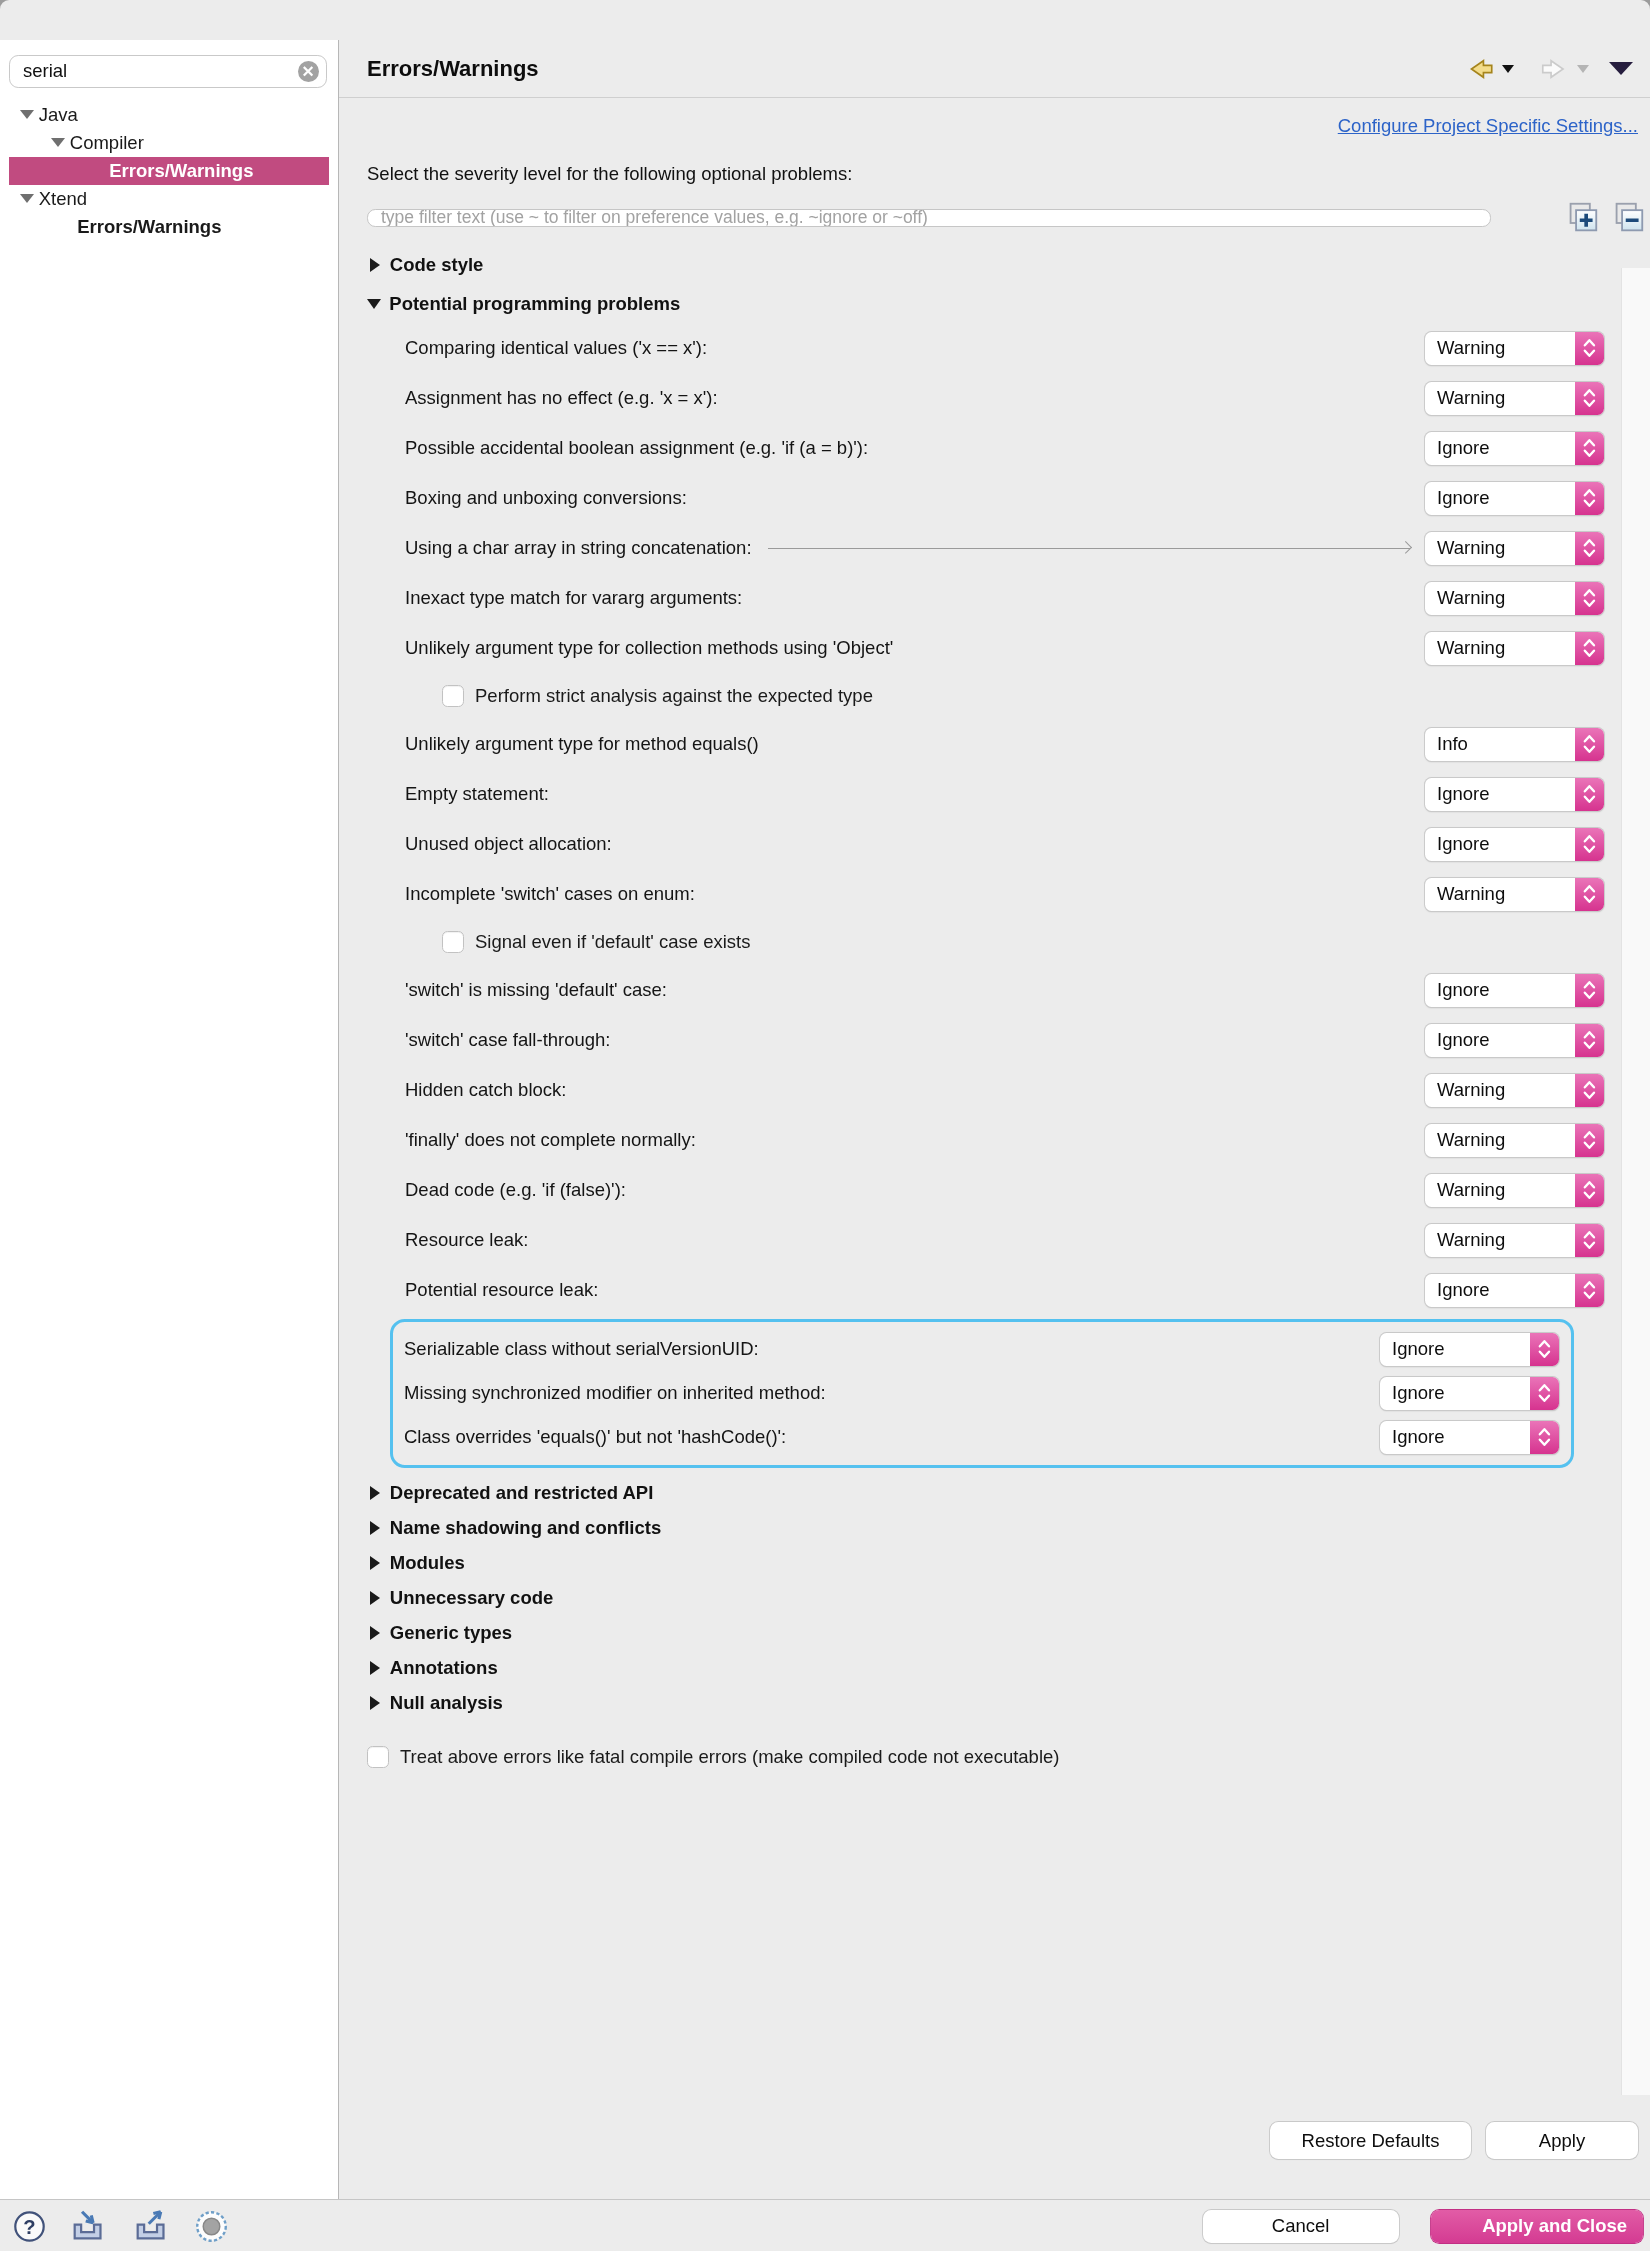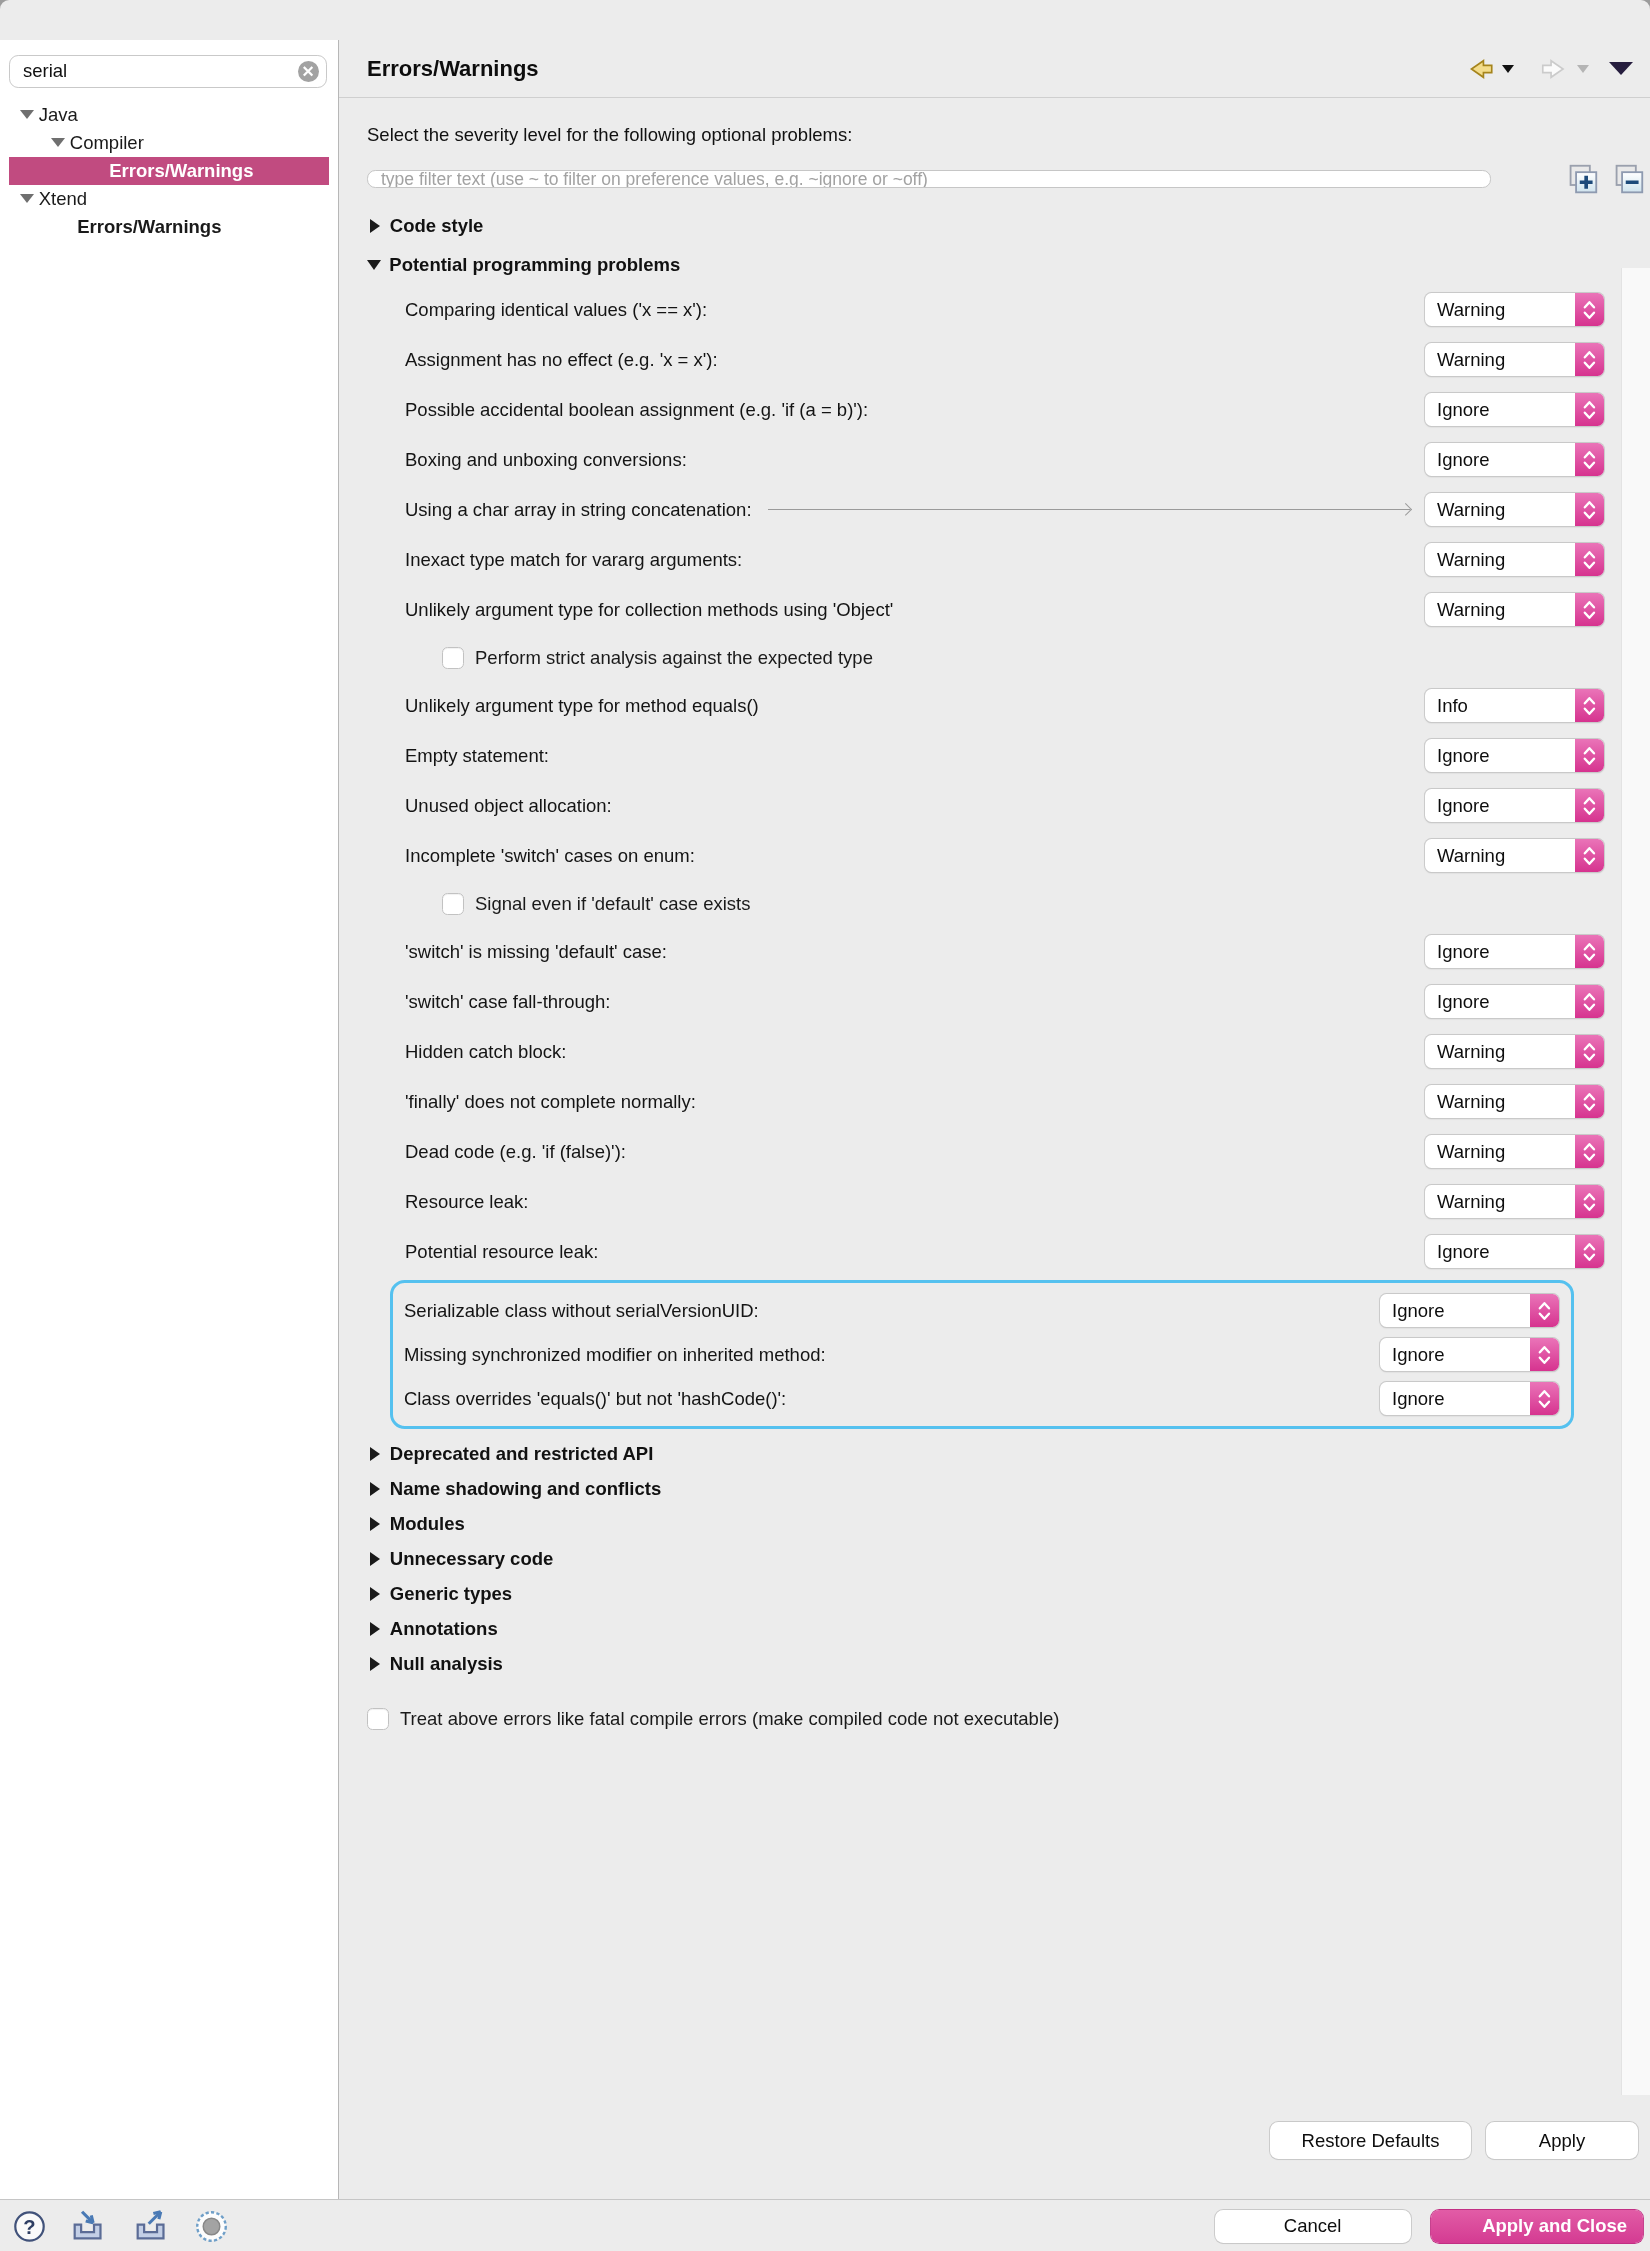--- a/index.html
+++ b/index.html
@@ -85,21 +85,21 @@
        display:flex;align-items:center;justify-content:center;
        box-shadow:0 0 0 0.9px #c9c9c9,0 0.9px 0.9px rgba(0,0,0,.12);}
   .btn.restore{width:201px;}
   .btn.apply{width:152px;}
   .vtrack{position:absolute;top:228px;right:0;width:28px;height:1827px;background:#f9f9f9;
           border-left:0.9px solid #e3e3e3;}
   
   .bottombar{position:absolute;left:0;right:0;bottom:0;height:53px;background:#ececec;
              border-top:0.9px solid #c6c6c6;display:flex;align-items:center;padding:0 7.4px 0 13px;box-sizing:border-box;}
   .footicons{display:flex;align-items:center;gap:22px;}
-  .foot-actions{margin-left:auto;display:flex;gap:20px;align-items:center;}
+  .foot-actions{margin-left:auto;display:flex;gap:32px;align-items:center;}
   .btn.cancel{width:196px;height:33px;}
   .btn.primary{width:212px;height:33px;background:linear-gradient(#e25ca6,#d43b92);color:#fff;
                font-weight:bold;box-shadow:0 0 0 0.9px #c22f84;padding-left:36px;}
 </style>
 </head>
 <body>
 
 <div class="window">
 
 
@@ -143,20 +143,23 @@
           <div class="navgap"></div>
           <svg class="navarrow" width="29.5" height="24" viewBox="0 0 32 26">
             <path d="M12 4 L25 13 L12 22 L12 17 L3 17 L3 9 L12 9 Z" fill="#fbfbfb" stroke="#cbcbcb" stroke-width="1.8"></path>
           </svg>
           <div class="tri-s tri-grey"></div>
           <div class="tri-big"></div>
         </div>
       </div>
 
       <div class="cscroll">
+        <div class="linkrow">
+          <span class="cfglink">Configure Project Specific Settings...</span>
+        </div>
         <div class="intro">Select the severity level for the following optional problems:</div>
 
         <div class="filterrow">
           <input class="filter" placeholder="type filter text (use ~ to filter on preference values, e.g. ~ignore or ~off)" style="">
           <div class="toolicons">
             <svg class="ticon" viewBox="0 0 36 36">
               <defs>
                   <linearGradient id="g1" x1="0" y1="0" x2="0" y2="1">
                 <stop offset="0" stop-color="#ffffff"></stop>
                     <stop offset="1" stop-color="#cfe3ee"></stop>

